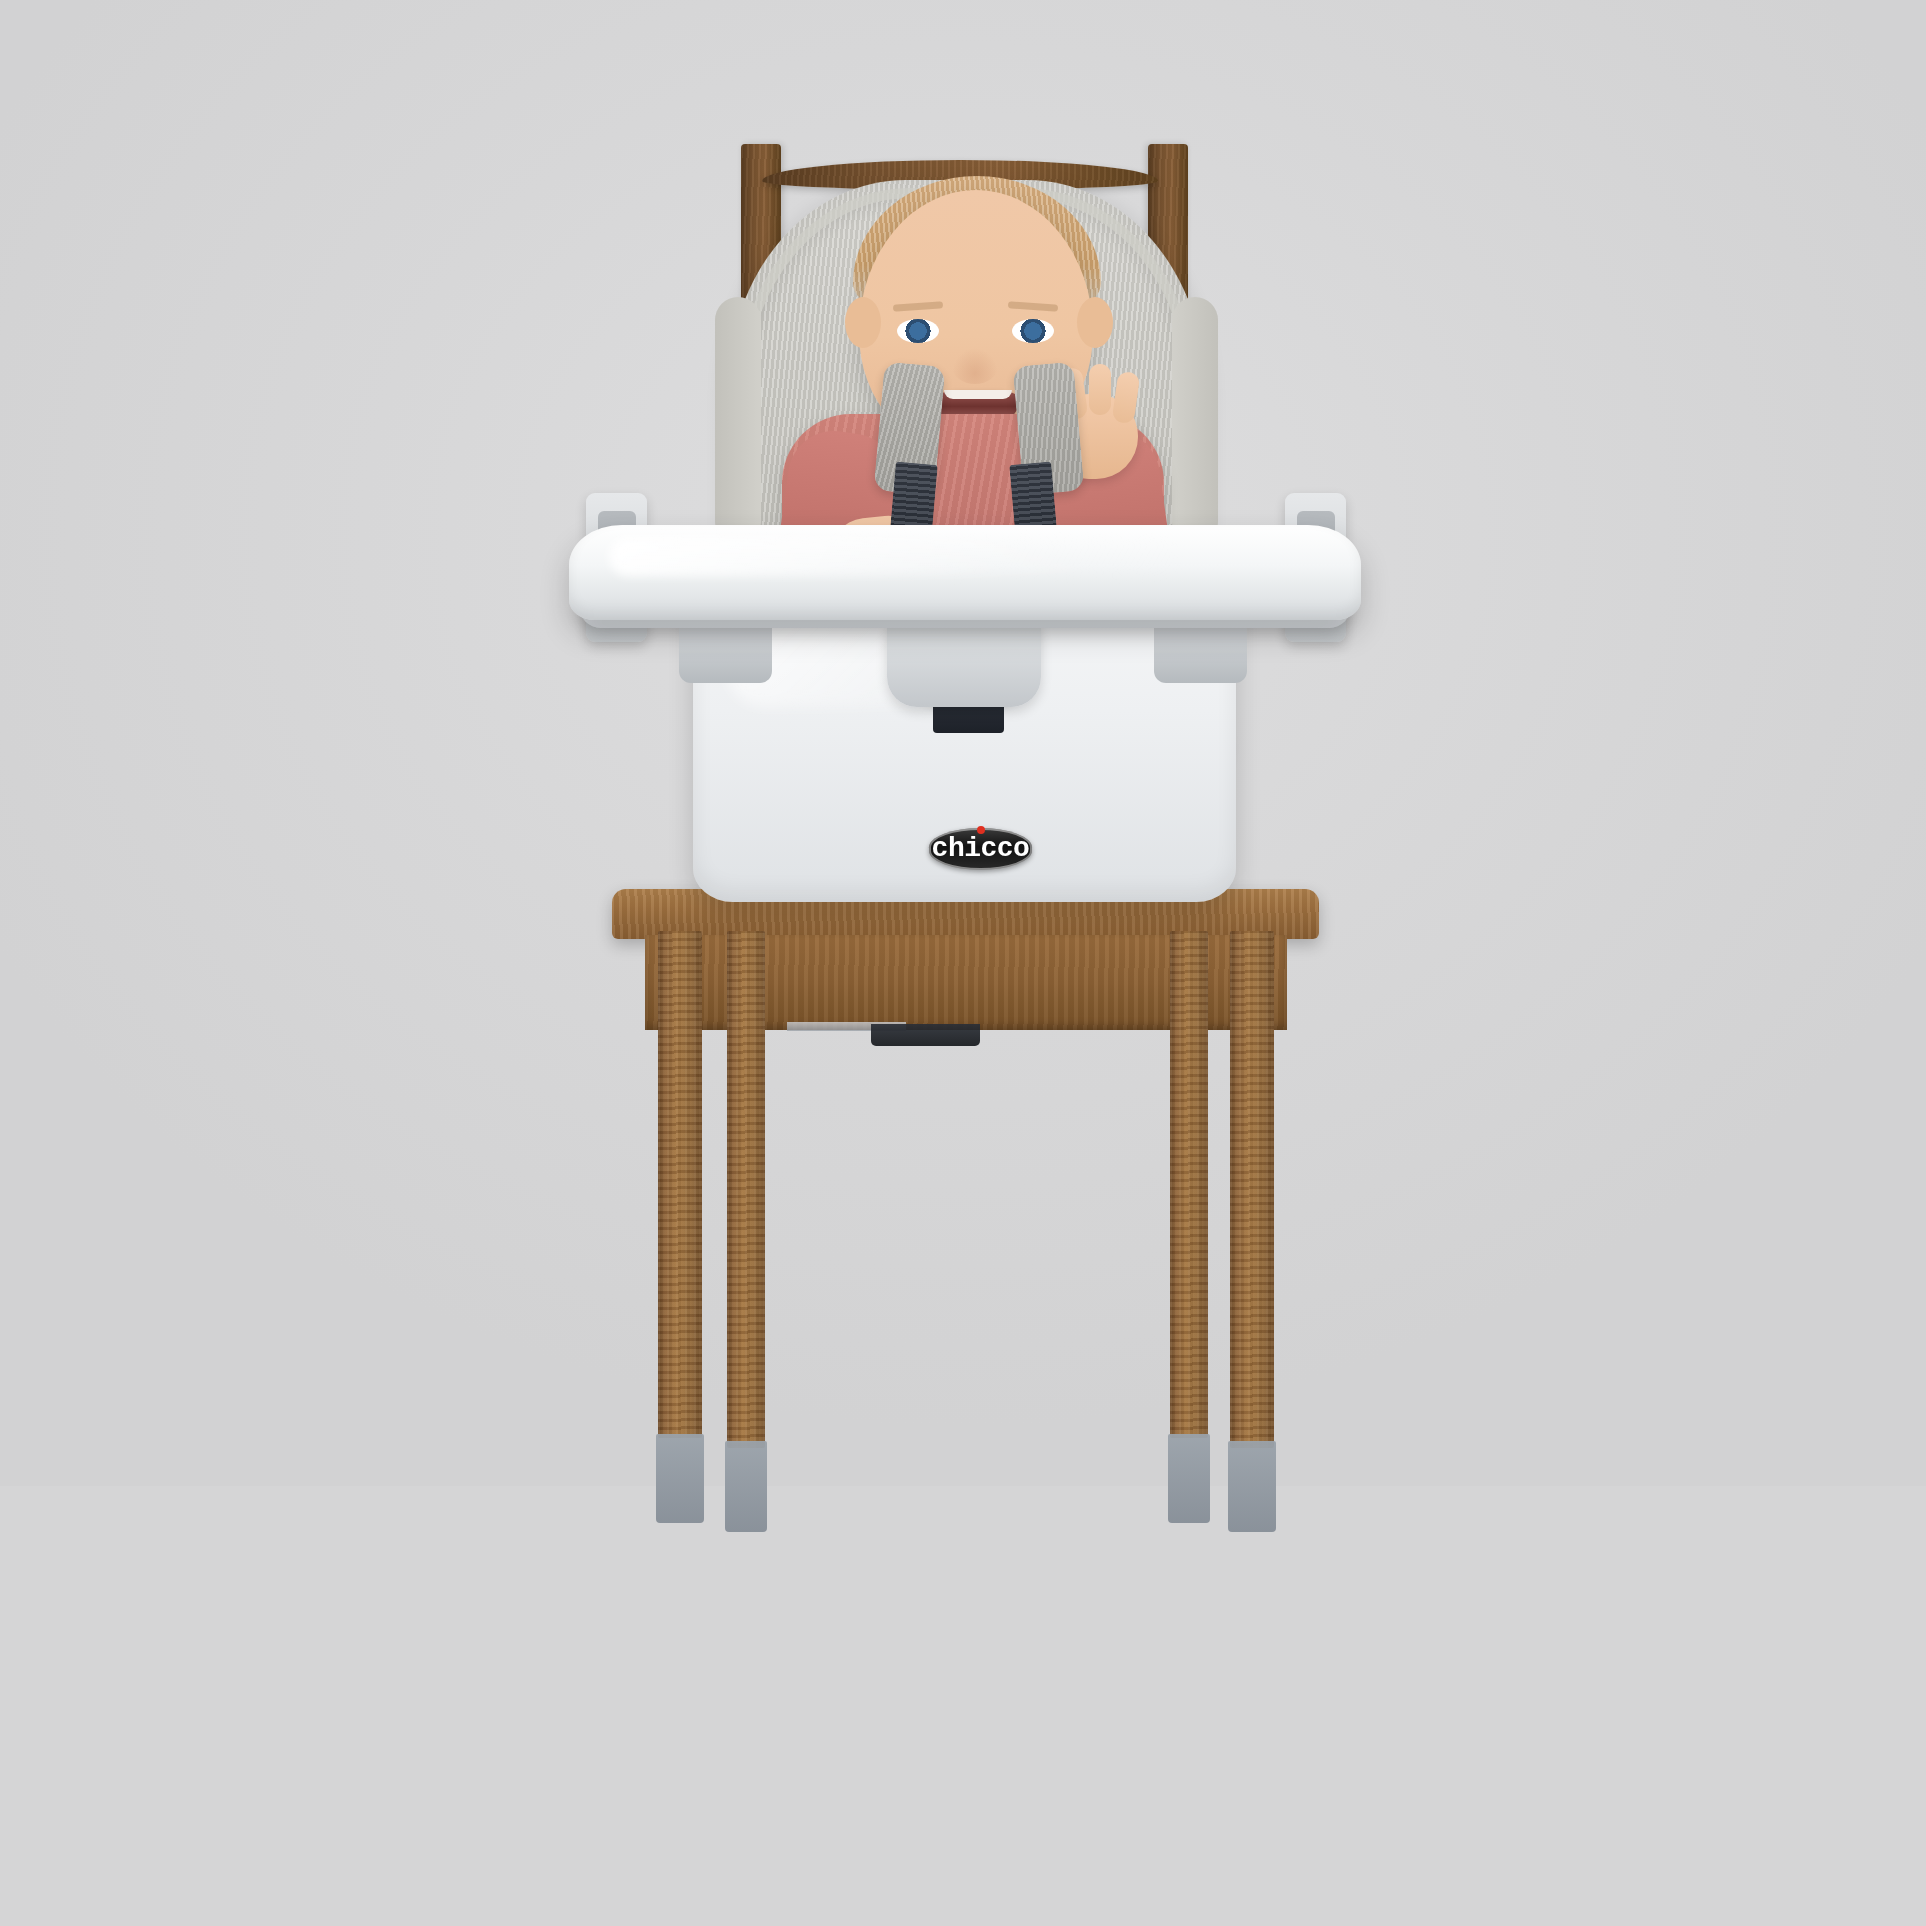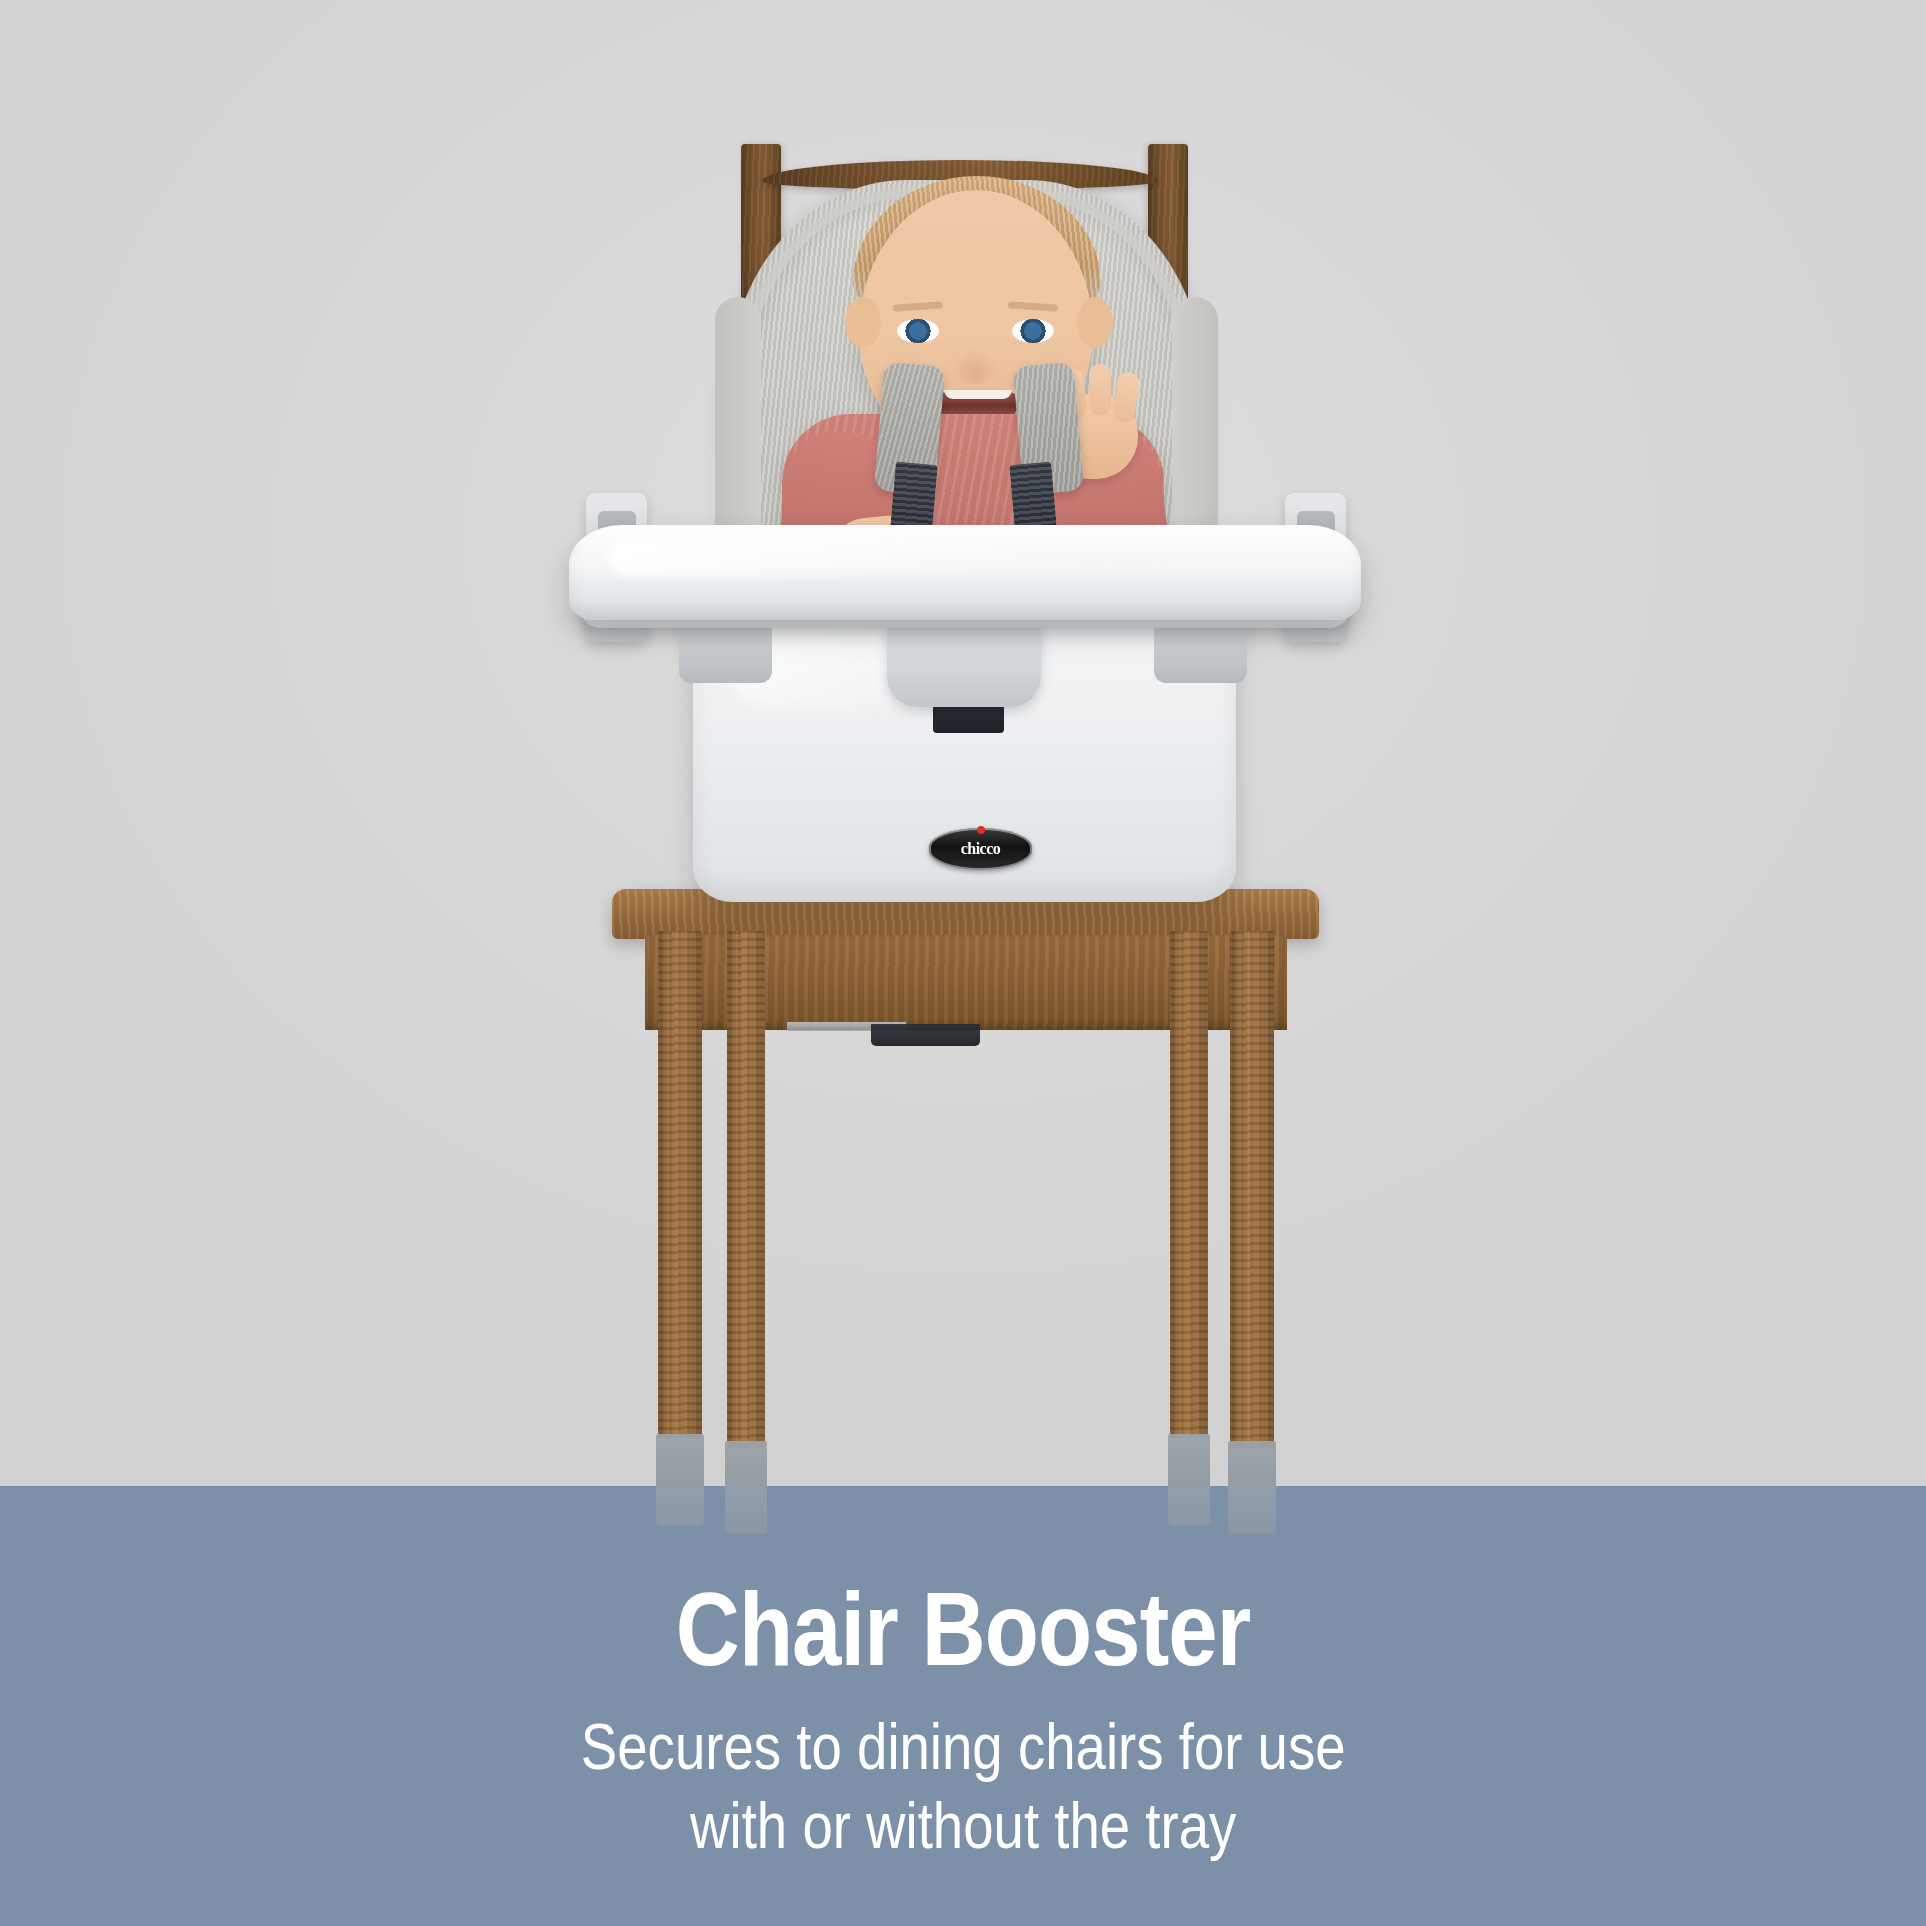--- a/index.html
+++ b/index.html
@@ -265,22 +265,22 @@
 
   
   .chicco-badge {
     position:absolute; left:929px; top:828px; width:103px; height:42px;
     background:linear-gradient(180deg,#3c3c3c 0%, #121212 45%, #2a2a2a 100%);
     border-radius:50%/46%;
     box-shadow:0 2px 5px rgba(0,0,0,.35), inset 0 0 0 2px rgba(255,255,255,.45);
     display:flex; align-items:center; justify-content:center;
   }
   .chicco-badge .word {
-    color:#ffffff; font-weight:700; font-size:16px; letter-spacing:-0.5px;
-    font-family:Liberation Serif, serif; line-height:1; position:relative;
+    color:#ffffff; font-weight:700; font-size:28px; letter-spacing:-0.5px;
+    font-family:Liberation Mono, monospace; line-height:1; position:relative;
   }
   .chicco-badge .dot {
     position:absolute; left:50%; top:-2px; transform:translateX(-50%);
     width:8px; height:8px; border-radius:50%; background:#e03020;
   }
 
   
   .banner {
     position:absolute; left:0; top:1486px; width:1927px; height:441px;
     background:#7c90a8; overflow:hidden;
@@ -394,31 +394,15 @@
   <div class="tray-mount r"></div>
   <div class="tray-center"></div>
   <div class="tray-lip"></div>
   <div class="tray"></div>
 
   <div class="chicco-badge">
     <span class="word">chicco</span>
     <span class="dot"></span>
   </div>
 
-  <div class="banner">
-    <div class="banner-legs">
-      <div class="banner-cap bcap1"></div>
-      <div class="banner-cap bcap2"></div>
-      <div class="banner-cap bcap3"></div>
-      <div class="banner-cap bcap4"></div>
-    </div>
-
-    <div class="caption-wrap">
-      <div class="caption-title">Chair Booster</div>
-      <div class="caption-sub">
-        <span>Secures to dining chairs for use</span>
-        <span class="l2">with or without the tray</span>
-      </div>
-    </div>
-  </div>
 
 </div>
 
 
 </body></html>

